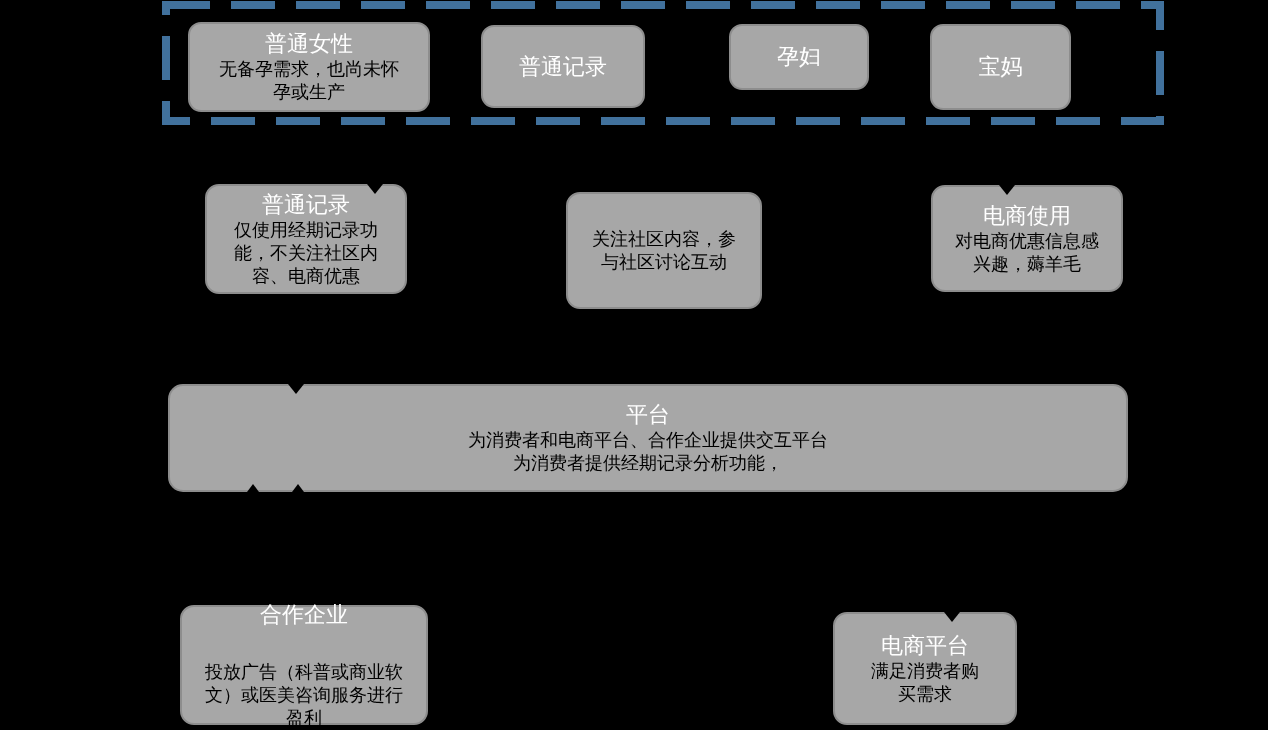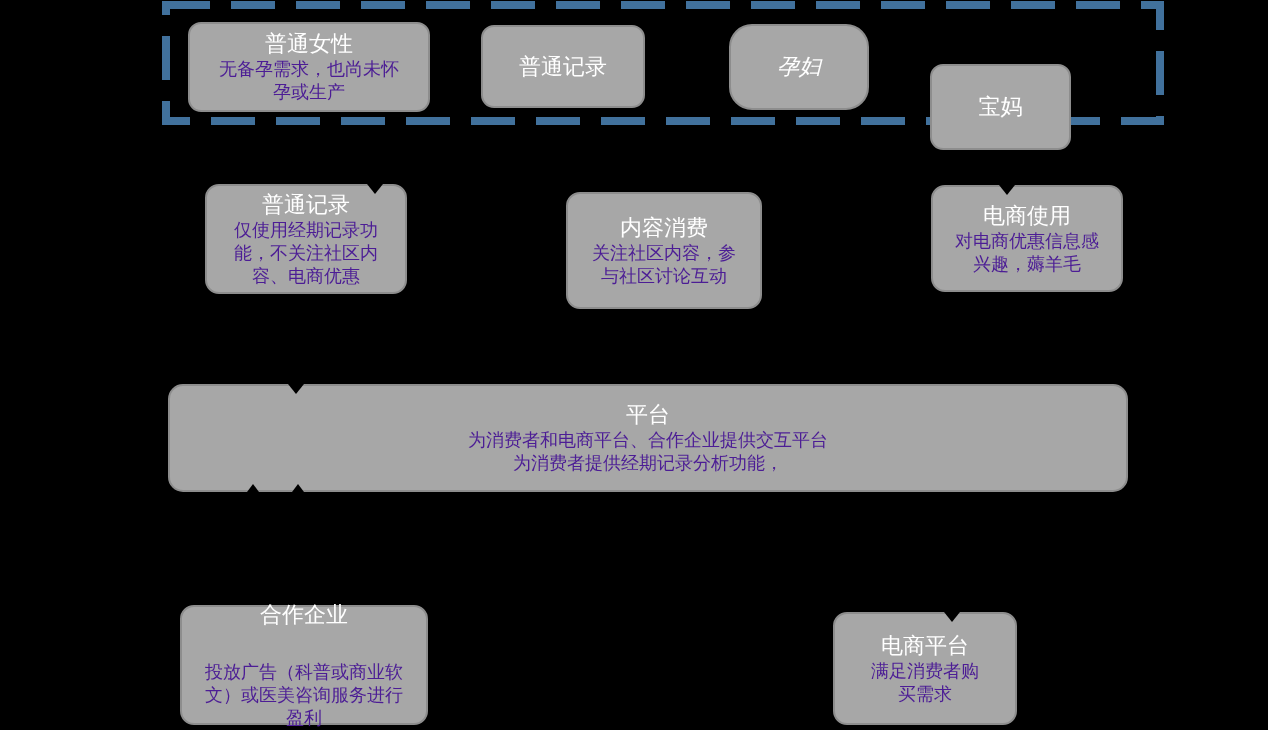--- a/index.html
+++ b/index.html
@@ -38,21 +38,21 @@
     overflow: visible;
   }
   .gbox .title {
     font-size: 22px;
     line-height: 28px;
     color: #ffffff;
   }
   .gbox .sub {
     font-size: 18px;
     line-height: 23px;
-    color: #4c1d95;
+    color: #000000;
   }
   
   .notch-down {
     position: absolute;
     top: -2px;
     width: 0;
     height: 0;
     border-left: 8px solid transparent;
     border-right: 8px solid transparent;
     border-top: 10px solid #000;
@@ -63,22 +63,22 @@
     width: 0;
     height: 0;
     border-left: 6px solid transparent;
     border-right: 6px solid transparent;
     border-bottom: 8px solid #000;
   }
 
   
   .b-ordinary   { left: 188px; top: 22px;  width: 242px; height: 90px; border-radius: 13px; padding: 0 24px; }
   .b-preparing  { left: 481px; top: 25px;  width: 164px; height: 83px; border-radius: 13px; }
-  .b-pregnant   { left: 729px; top: 24px;  width: 140px; height: 86px; border-radius: 23px; font-style: italic; }
-  .b-mom        { left: 930px; top: 24px;  width: 141px; height: 86px; border-radius: 13px; margin-top: 40px; }
+  .b-pregnant   { left: 729px; top: 24px;  width: 140px; height: 66px; border-radius: 13px; }
+  .b-mom        { left: 930px; top: 24px;  width: 141px; height: 86px; border-radius: 13px; }
 
   
   .b-record     { left: 205px; top: 184px; width: 202px; height: 110px; padding: 8px 26px; }
   .b-content    { left: 566px; top: 192px; width: 196px; height: 117px; padding: 0 23px; }
   .b-ecomuse    { left: 931px; top: 185px; width: 192px; height: 107px; padding: 0 21px; justify-content: center; }
 
   
   .b-platform   { left: 168px; top: 384px; width: 960px; height: 108px; border-radius: 15px; }
 
   
@@ -111,21 +111,20 @@
     <div class="title">宝妈</div>
   </div>
 
   <div class="gbox b-record">
     <span class="notch-down" style="left:160px"></span>
     <div class="title">普通记录</div>
     <div class="sub">仅使用经期记录功能，不关注社区内容、电商优惠</div>
   </div>
 
   <div class="gbox b-content">
-    <div class="title">内容消费</div>
     <div class="sub">关注社区内容，参与社区讨论互动</div>
   </div>
 
   <div class="gbox b-ecomuse">
     <span class="notch-down" style="left:66px"></span>
     <div class="title">电商使用</div>
     <div class="sub">对电商优惠信息感兴趣，薅羊毛</div>
   </div>
 
   <div class="gbox b-platform">

